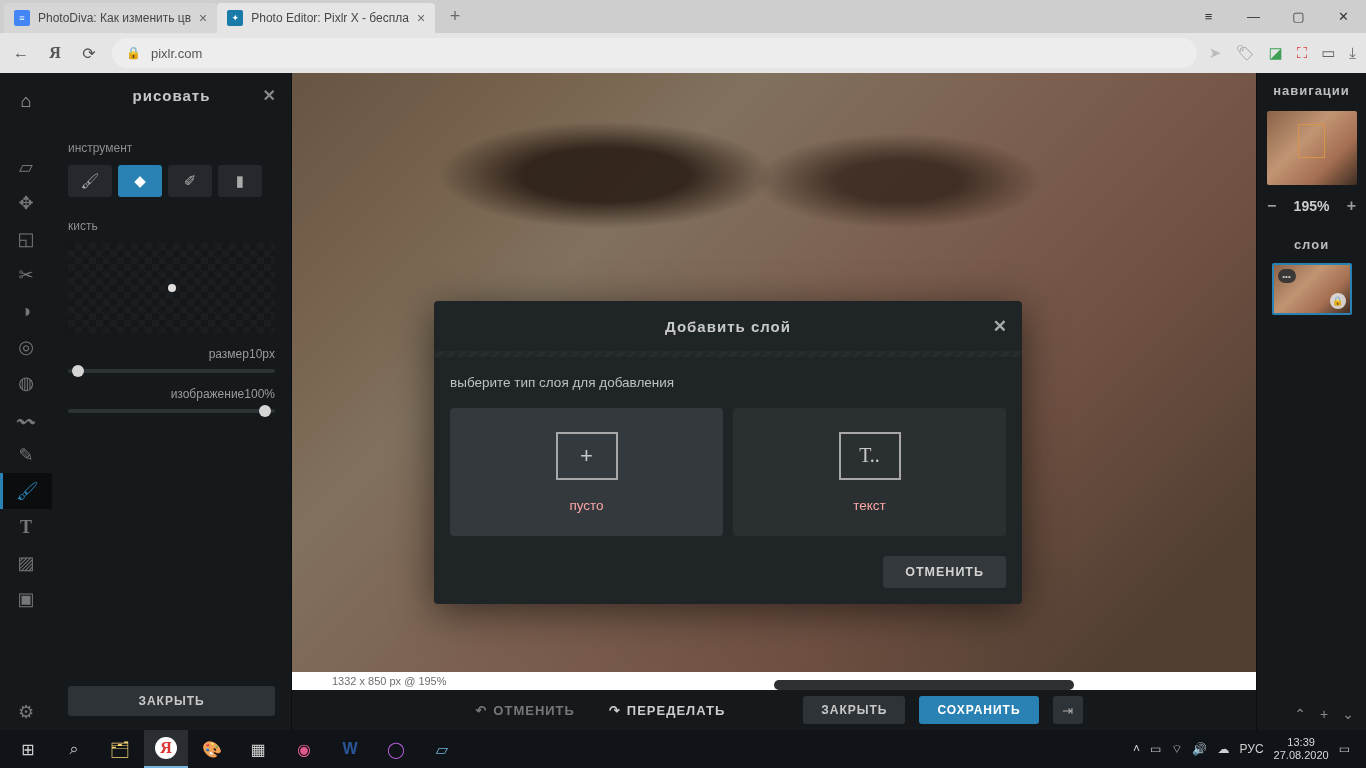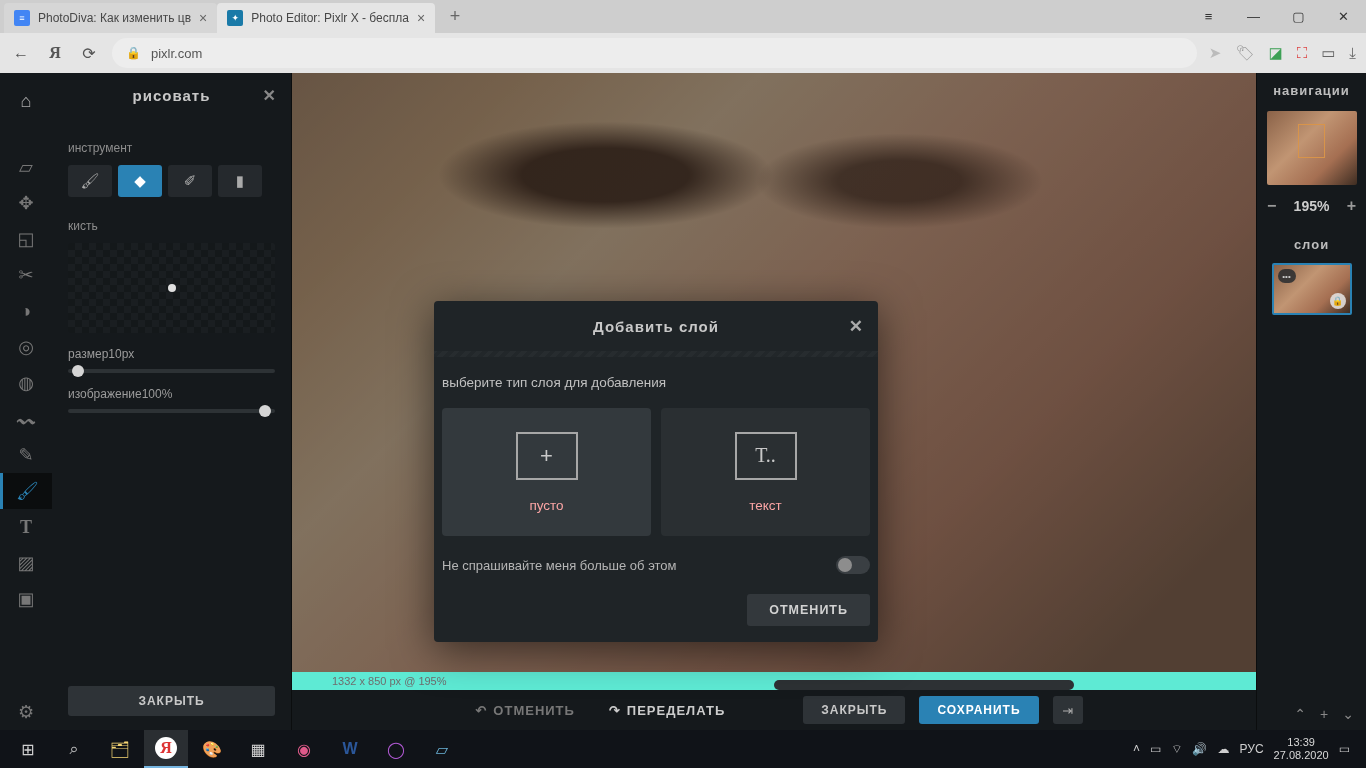--- a/index.html
+++ b/index.html
@@ -33,55 +33,55 @@
 .lp-head{height:44px;display:flex;align-items:center;justify-content:center;color:#c8c8c8;font-size:15px;letter-spacing:1px;position:relative;font-weight:bold}
 .lp-head .x{position:absolute;right:14px;color:#888;font-size:16px;cursor:pointer}
 .lp-body{padding:14px 16px;color:#a5a5a5;font-size:12px}
 .lp-sec-label{color:#8d8d8d;font-size:12px;margin:10px 0 10px}
 .mode-row{display:flex;gap:6px}
 .mode-btn{width:44px;height:32px;background:#25292d;border-radius:3px;display:flex;align-items:center;justify-content:center;color:#aaa;font-size:15px;cursor:pointer}
 .mode-btn.sel{background:#2a82b4;color:#fff}
 .brush-prev{width:100%;height:90px;background:repeating-conic-gradient(from 0deg,#1a1e21 0 90deg,#14181a 90deg 180deg);background-size:14px 14px;border-radius:3px;display:flex;align-items:center;justify-content:center;margin-bottom:14px}
 .brush-prev .dot{width:8px;height:8px;background:#e0e0e0;border-radius:50%}
 .slider-row{margin:14px 0}
-.slider-head{display:flex;justify-content:flex-start;color:#9b9b9b;font-size:12px;margin-bottom:8px}
+.slider-head{display:flex;justify-content:flex-end;color:#9b9b9b;font-size:12px;margin-bottom:8px}
 .slider{position:relative;height:4px;background:#2d3235;border-radius:2px}
 .slider .knob{position:absolute;top:-4px;width:12px;height:12px;background:#d5d5d5;border-radius:50%}
 .lp-footer{position:absolute;bottom:14px;left:16px;right:16px}
 .lp-close-btn{height:30px;background:#2e3337;border-radius:3px;display:flex;align-items:center;justify-content:center;color:#c8c8c8;font-size:12px;letter-spacing:1px;cursor:pointer;font-weight:bold}
 .canvas-area{position:absolute;left:292px;top:0;right:110px;bottom:40px;background:#14181a;overflow:hidden}
 .canvas-img{position:absolute;left:0;top:0;right:0;bottom:18px;background:linear-gradient(135deg,#b39171 0%,#cda87f 15%,#e2c5a0 30%,#d8a585 50%,#c0896d 70%,#8c6a52 90%);filter:blur(0.5px)}
 .canvas-img::before{content:"";position:absolute;left:15%;top:8%;width:35%;height:18%;background:radial-gradient(ellipse,rgba(62,38,24,.85) 35%,transparent 70%);border-radius:50%}
 .canvas-img::after{content:"";position:absolute;right:22%;top:10%;width:30%;height:16%;background:radial-gradient(ellipse,rgba(62,38,24,.7) 30%,transparent 70%);border-radius:50%}
 .canvas-dim{position:absolute;left:0;top:0;right:0;bottom:0;background:rgba(10,12,14,.45)}
-.canvas-status{position:absolute;bottom:0;left:0;right:0;height:18px;background:#5eead4;color:#6e6e6e;font-size:11px;display:flex;align-items:center;padding-left:40px}
+.canvas-status{position:absolute;bottom:0;left:0;right:0;height:18px;background:#ffffff;color:#6e6e6e;font-size:11px;display:flex;align-items:center;padding-left:40px}
 .hscroll{position:absolute;bottom:0;left:50%;width:300px;height:10px;background:#2d3134;border-radius:5px}
 .right-panel{position:absolute;right:0;top:0;width:110px;height:100%;background:#15191c;border-left:1px solid #0b0d0e;text-align:center;color:#bdbdbd;font-size:13px}
 .rp-title{height:34px;display:flex;align-items:center;justify-content:center;font-weight:bold;letter-spacing:1px}
 .rp-thumb{width:90px;height:74px;margin:4px auto;background:linear-gradient(135deg,#8a6248,#c19573 40%,#a56f52 70%,#3e2d22);border-radius:2px;position:relative}
 .rp-thumb .face-box{position:absolute;left:35%;top:18%;width:30%;height:45%;border:1px solid #d8944a}
 .rp-zoom{display:flex;align-items:center;justify-content:space-between;padding:8px 10px;font-size:14px;color:#ccc;font-weight:bold}
 .rp-zoom span.sign{color:#9a9a9a;cursor:pointer;font-size:16px}
 .rp-sec{height:30px;display:flex;align-items:center;justify-content:center;font-weight:bold;letter-spacing:1px;margin-top:6px}
 .layer-thumb{width:80px;height:52px;margin:4px auto;border:2px solid #2a82b4;border-radius:2px;background:linear-gradient(135deg,#8a6248,#c19573 40%,#a56f52 70%,#3e2d22);position:relative}
 .layer-thumb .dots{position:absolute;left:4px;top:4px;width:18px;height:14px;background:rgba(40,44,47,.85);border-radius:8px;color:#ccc;font-size:8px;display:flex;align-items:center;justify-content:center}
 .layer-thumb .lock{position:absolute;right:4px;bottom:4px;width:16px;height:16px;background:rgba(230,230,230,.85);border-radius:50%;color:#666;font-size:9px;display:flex;align-items:center;justify-content:center}
 .bottom-bar{position:absolute;left:292px;right:110px;bottom:0;height:40px;background:#15191c;display:flex;align-items:center;justify-content:center;gap:14px;color:#777;font-size:13px}
 .bottom-bar .bb{display:flex;align-items:center;gap:6px;padding:6px 10px;letter-spacing:1px;font-weight:bold}
 .bottom-bar .bb.redo{color:#ccc}
 .bottom-bar .btn{height:28px;padding:0 18px;background:#2e3337;border-radius:3px;color:#c8c8c8;display:flex;align-items:center;letter-spacing:1px;cursor:pointer;font-size:12px;font-weight:bold}
 .bottom-bar .btn.save{background:#2a82b4;color:#fff}
 .bottom-bar .expand{width:30px;height:28px;background:#2e3337;border-radius:3px;display:flex;align-items:center;justify-content:center;color:#aaa;cursor:pointer}
 .rp-bottom{position:absolute;bottom:8px;right:12px;display:flex;gap:14px;color:#888;font-size:14px}
 
-.modal{position:absolute;left:434px;top:228px;width:444px;background:#1f2427;border-radius:4px;box-shadow:0 8px 40px rgba(0,0,0,.55);color:#c8c8c8}
+.modal{position:absolute;left:434px;top:228px;width:588px;background:#1f2427;border-radius:4px;box-shadow:0 8px 40px rgba(0,0,0,.55);color:#c8c8c8}
 .modal-head{height:50px;display:flex;align-items:center;justify-content:center;font-size:15px;letter-spacing:1px;position:relative;font-weight:bold}
 .modal-head .x{position:absolute;right:14px;color:#aaa;font-size:17px;cursor:pointer;font-weight:bold}
 .modal-stripe{height:6px;background:repeating-linear-gradient(-45deg,#22272a 0 4px,#272c2f 4px 8px)}
-.modal-body{padding:18px 8px 16px}
+.modal-body{padding:18px 16px 16px}
 .modal-sub{color:#c0c0c0;font-size:13.5px;margin-bottom:18px}
 .type-row{display:flex;gap:10px}
 .type-card{flex:1;height:128px;background:#2a2f32;border-radius:4px;display:flex;flex-direction:column;align-items:center;justify-content:center;gap:18px;cursor:pointer}
 .type-card.sel{background:#33393d}
 .type-card .icon-box{width:62px;height:48px;border:2px solid #a7a7a7;display:flex;align-items:center;justify-content:center;color:#c8c8c8;font-size:22px}
 .type-card .tc-label{font-size:13.5px;color:#fca5a5}
 .modal-ask{display:flex;align-items:center;justify-content:space-between;margin-top:20px;font-size:13px;color:#b5b5b5}
 .toggle{width:34px;height:18px;background:#3a3f43;border-radius:10px;position:relative;cursor:pointer}
 .toggle .kn{position:absolute;left:2px;top:2px;width:14px;height:14px;background:#8d8d8d;border-radius:50%}
 .modal-foot{display:flex;justify-content:flex-end;margin-top:20px}
@@ -256,26 +256,20 @@
       <div class="type-row">
         <div class="type-card sel">
           <div class="icon-box">+</div>
           <div class="tc-label">пусто</div>
         </div>
         <div class="type-card">
           <div class="icon-box" style="font-family:serif;font-size:20px">T..</div>
           <div class="tc-label">текст</div>
         </div>
       </div>
-      <div class="modal-ask">
-        <span>Не спрашивайте меня больше об этом</span>
-        <div class="toggle">
-            <div class="kn"></div>
-          </div>
-      </div>
       <div class="modal-foot">
         <div class="modal-cancel">ОТМЕНИТЬ</div>
       </div>
     </div>
   </div>
 
 </div>
 
 <div class="taskbar">
   <div class="tb">⊞</div>

